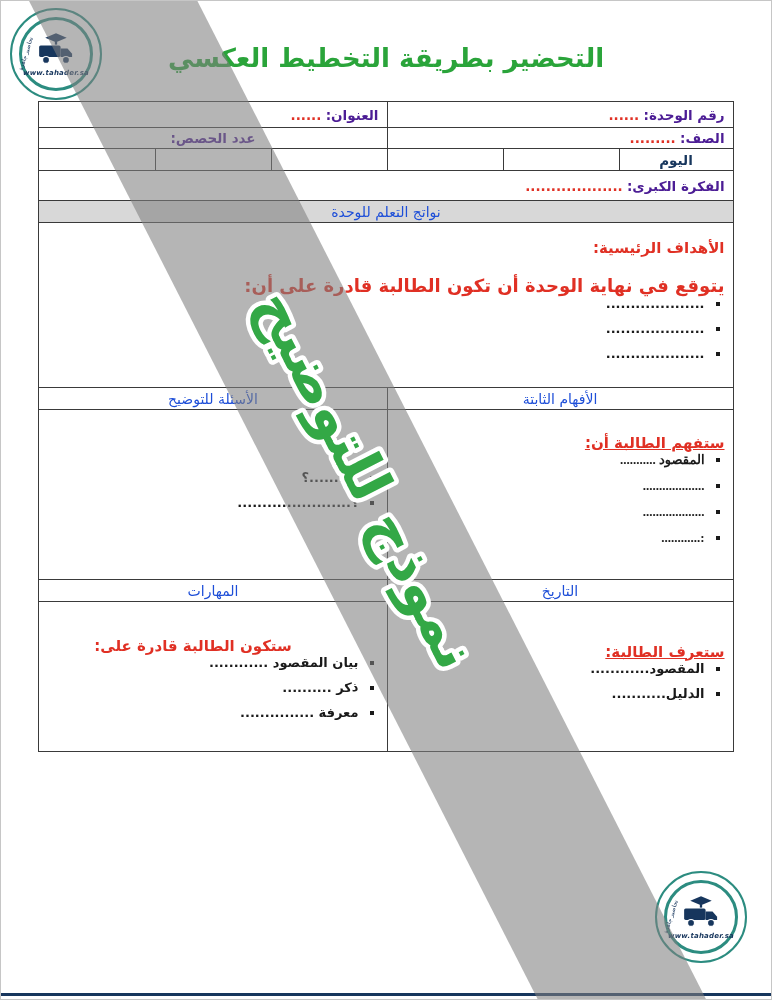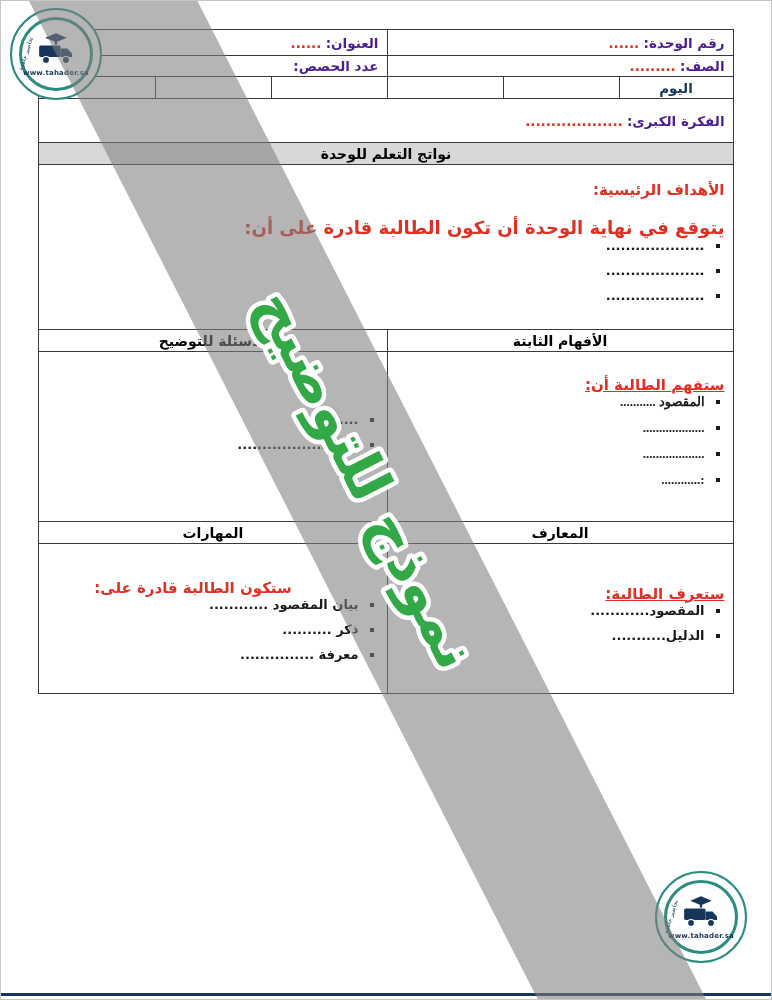--- a/index.html
+++ b/index.html
@@ -41,30 +41,30 @@
     padding: 2px 8px;
     font-size: 13.5px;
     vertical-align: middle;
   }
   .lbl { color: #4c1d95; font-weight: bold; }
   .val { color: #e03024; font-weight: bold; letter-spacing: 1px; }
 
   .tr-r1 td   { height: 26px; }
   .tr-r2 td   { height: 20px; }
   .tr-day td, .tr-date td { height: 22px; }
-  .tr-idea td { height: 44px; }
+  .tr-idea td { height: 30px; }
   .tr-outhead td { height: 22px; background: #d8d8d8; text-align: center; }
   .tr-goals td { height: 165px; vertical-align: top; }
   .tr-h2 td, .tr-h3 td { height: 22px; text-align: center; }
   .tr-uq td   { height: 170px; vertical-align: top; }
   .tr-ks td   { height: 150px; vertical-align: top; }
 
   .row-label { text-align: center; color: #17365d; font-weight: bold; }
-  .pad-40 { padding-right: 40px; }
-  .sec-head { color: #000000; font-weight: bold; font-size: 14px; }
+  .pad-40 { padding-right: 40px; text-align: center; }
+  .sec-head { color: #1d4ed8; font-weight: normal; font-size: 14px; }
 
   .red-h { color: #e03024; font-weight: bold; font-size: 15px; }
   .red-h.intro { font-size: 18px; margin-top: 18px; }
   .red-h.u { text-decoration: underline; }
 
   ul.dotlist {
     list-style: square;
     margin: 0;
     padding: 0 20px 0 0;
     color: #1a1a1a;
@@ -109,21 +109,21 @@
     background: #ffffff;
     z-index: 2;
   }
   .logo-top { left: 9px; top: 7px; }
   .logo-bottom { right: 24px; bottom: 36px; }
   .logo-inner {
     position: absolute; top: 7px; left: 7px; right: 7px; bottom: 7px;
     border: 3px solid #2c8c80;
     border-radius: 50%;
     display: flex; flex-direction: column;
-    align-items: center; justify-content: center;
+    align-items: center; justify-content: center; font-style: italic;
   }
   .logo-url {
     font-size: 7px; font-weight: bold; color: #17365d;
     margin-top: 1px; letter-spacing: 0.2px;
   }
   .logo-side {
     position: absolute; left: -4px; top: 40px;
     font-size: 6px; color: #17365d;
     transform: rotate(-72deg);
     white-space: nowrap;
@@ -142,20 +142,21 @@
         <rect x="8" y="17" width="28" height="15" rx="2" fill="#17365d"></rect>
         <path d="M36 21 h9 l6 7 v4 h-15 z" fill="#17365d"></path>
         <circle cx="17" cy="36" r="4.5" fill="#17365d" stroke="#ffffff" stroke-width="1.5"></circle>
         <circle cx="43" cy="36" r="4.5" fill="#17365d" stroke="#ffffff" stroke-width="1.5"></circle>
       </svg>
       <div class="logo-url">www.tahader.sa</div>
     </div>
     <div class="logo-side">تحاضير جاهزة</div>
   </div>
 
+  <h1 class="title">التحضير بطريقة التخطيط العكسي</h1>
 
   <table class="form-table" dir="rtl">
     <colgroup>
       <col style="width:114px">
       <col style="width:116px">
         <col style="width:116px">
         <col style="width:116px">
         <col style="width:116px">
         <col style="width:116px">
     </colgroup>
@@ -239,21 +240,21 @@
       <td colspan="3">
         <ul class="dotlist q-list">
           <li>..........؟</li>
           <li>؟.......................</li>
         </ul>
       </td>
     </tr>
 
     <tr class="tr-h3">
       <td colspan="3">
-        <span class="sec-head">المعارف</span>
+        <span class="sec-head">التاريخ</span>
       </td>
       <td colspan="3">
         <span class="sec-head">المهارات</span>
       </td>
     </tr>
 
     <tr class="tr-ks">
       <td colspan="3" class="uq-cell">
         <div class="red-h u">ستعرف الطالبة:</div>
         <ul class="dotlist know-list">

